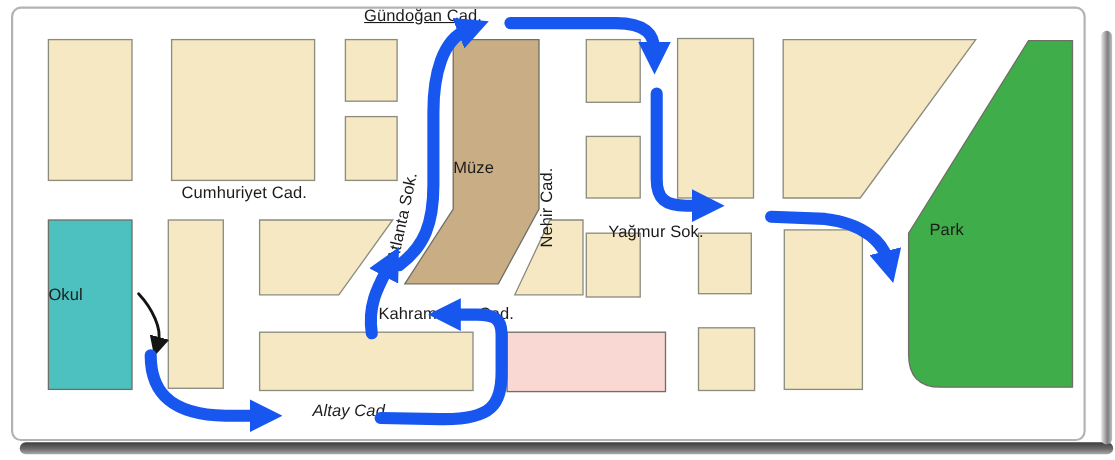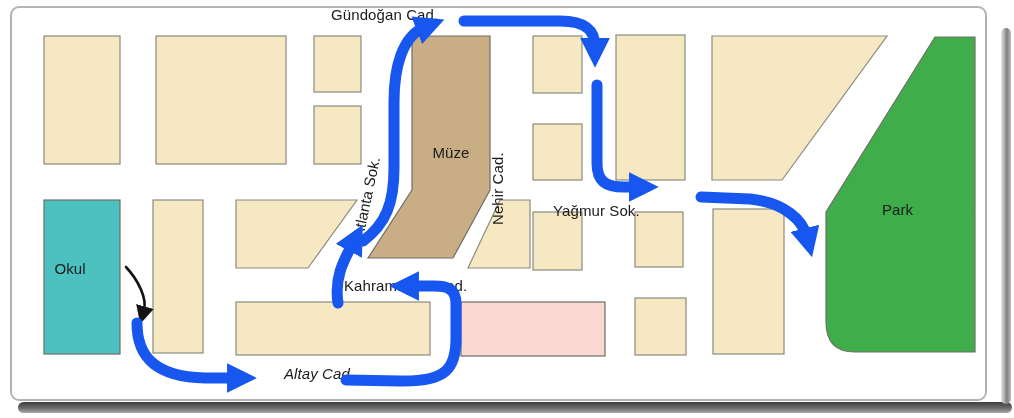--- a/index.html
+++ b/index.html
@@ -2,21 +2,21 @@
 <html><head>
 <meta charset="utf-8">
 <style>
   html,body{margin:0;padding:0;background:#ffffff;}
   .stage{position:relative;width:1014px;height:418px;background:#ffffff;overflow:hidden;
          font-family:"Liberation Sans",sans-serif;}
   .map-card{position:absolute;left:10px;top:6px;width:973px;height:391px;background:#ffffff;
             border:2px solid #b3b3b3;border-radius:9px;}
   .layer{position:absolute;left:0;top:0;width:1014px;height:418px;}
   .lbl{position:absolute;font-size:15px;color:#1b1b1b;white-space:nowrap;letter-spacing:0.1px;}
-  .lbl.center{text-align:center;}
+  .lbl.center{text-align:left;}
   .lbl.rot{transform-origin:0 100%;}
   .route-layer{pointer-events:none;}
   .shadow-bottom{position:absolute;left:18px;top:402px;width:994px;height:11px;border-radius:6px;
                  background:linear-gradient(to bottom,#3d3d3d 0%,#6b6b6b 55%,#aaaaaa 100%);}
   .shadow-right{position:absolute;left:1001px;top:28px;width:10px;height:376px;border-radius:5px;
                 background:linear-gradient(to right,#e8e8e8 0%,#7e7e7e 60%,#c0c0c0 100%);}
   svg .block{stroke:#8b8b7e;stroke-width:1.2;}
   svg .place{stroke:#6f6f66;stroke-width:1.2;}
 </style>
 </head>
@@ -44,21 +44,22 @@
     <polygon class="block" points="236,200 357,200 308,268 236,268" fill="#f5e8c2"></polygon>
     <polygon class="block" points="500,200 530,200 530,268 468,268" fill="#f5e8c2"></polygon>
 
     <polygon class="place" points="412,36 490,36 490,190 453,258 368,258 412,190" fill="#c9ae85"></polygon>
     <rect class="place" x="44" y="200" width="76" height="154" fill="#4cc1bf"></rect>
     <rect class="place" x="461" y="302" width="144" height="54" fill="#f9d7d2"></rect>
     <path class="place" d="M935,37 L975,37 L975,352 L855,352 Q826,352 826,322 L826,212 Z" stroke="#2f8f3c" fill="#3fae4a"></path>
   </svg>
 
   <div class="layer">
-    <span class="lbl" style="left:331px;top:6px;">Gündoğan Cad.</span>
+    <span class="lbl" style="left:331px;top:6px;text-decoration:underline;">Gündoğan Cad.</span>
+    <span class="lbl" style="left:165px;top:167px;">Cumhuriyet Cad.</span>
     <span class="lbl rot" style="left:366px;top:222px;transform:rotate(-78deg);">Atlanta Sok.</span>
     <span class="lbl rot" style="left:506px;top:208px;transform:rotate(-90deg);">Nehir Cad.</span>
     <span class="lbl" style="left:553px;top:189px;margin-top:13px;">Yağmur Sok.</span>
     <span class="lbl" style="left:344px;top:277px;">Kahramanlar Cad.</span>
     <span class="lbl" style="left:284px;top:365px;font-style:italic;">Altay Cad.</span>
 
     <span class="lbl center" style="left:44px;top:260px;width:52px;">Okul</span>
     <span class="lbl center" style="left:412px;top:144px;width:78px;">Müze</span>
     <span class="lbl center" style="left:845px;top:201px;width:105px;">Park</span>
   </div>

